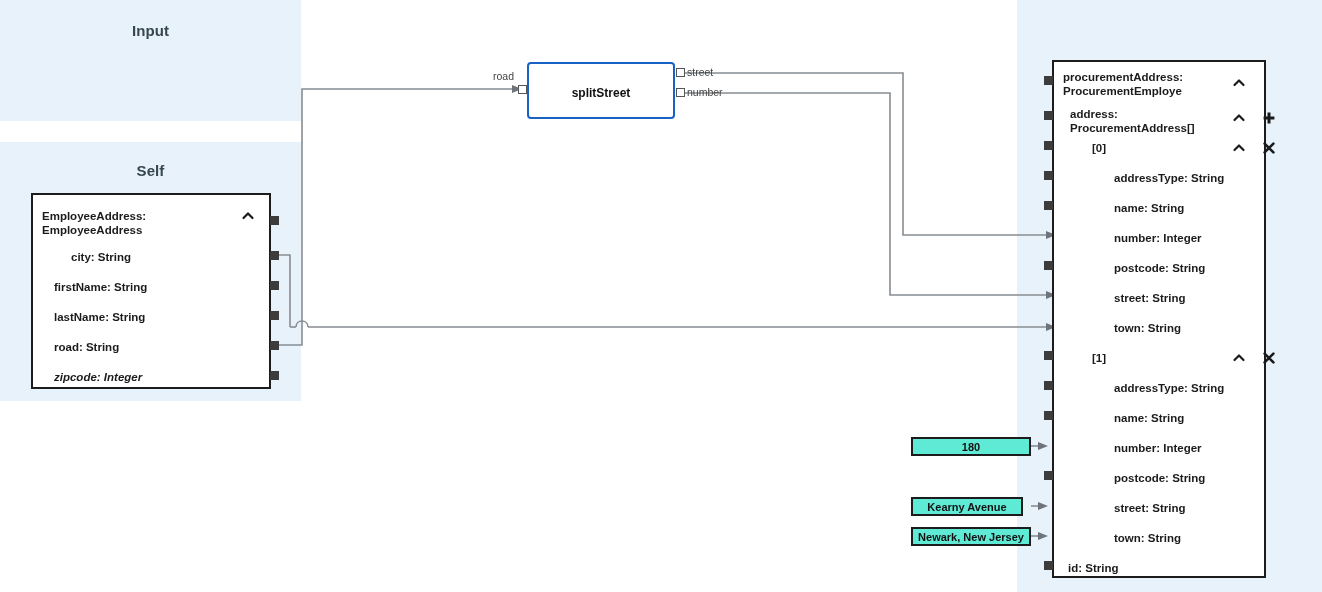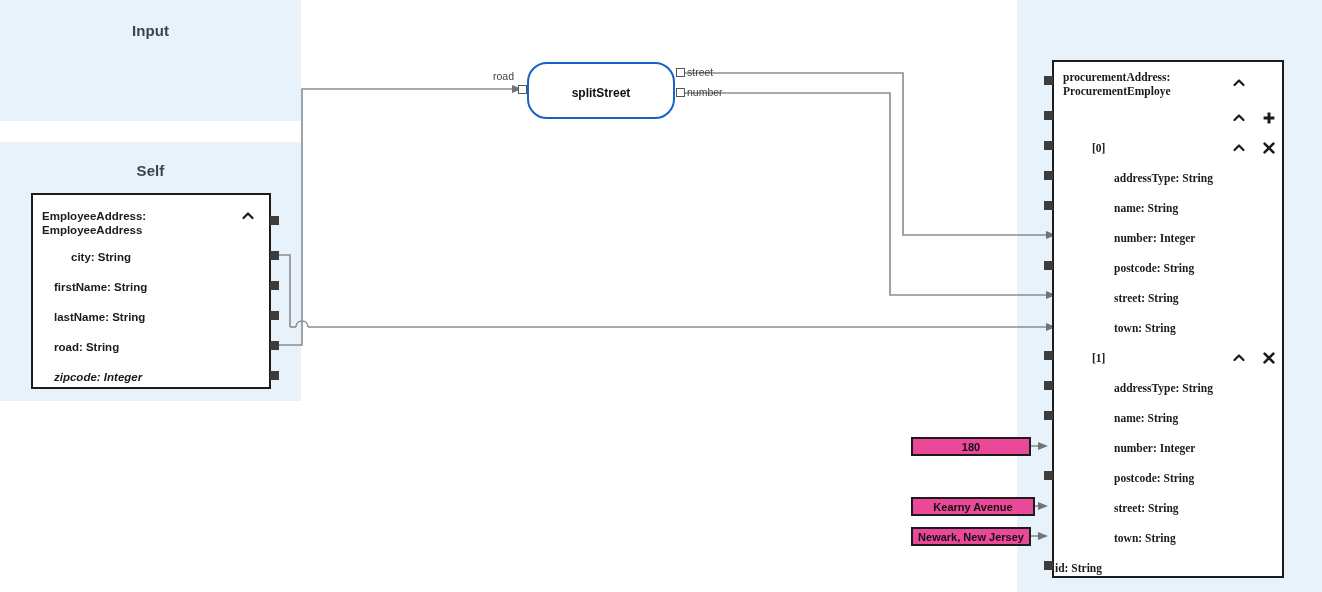--- a/index.html
+++ b/index.html
@@ -39,21 +39,21 @@
 
   
   .node {
     position: absolute;
     background: #ffffff;
     border: 2px solid #1c1c1c;
     box-sizing: border-box;
   }
   .node.fn {
     border: 2px solid #1862c6;
-    border-radius: 20px;
+    border-radius: 4px;
     background: #ffffff;
   }
   .node-title {
     position: absolute;
     font-size: 11.5px;
     font-weight: bold;
     color: #1b1b1b;
     line-height: 14px;
     white-space: pre-line;
   }
@@ -100,21 +100,21 @@
     display: flex;
     align-items: center;
     justify-content: center;
     cursor: pointer;
   }
   .icon-btn svg { display: block; }
 
   
   .const-box {
     position: absolute;
-    background: #ec4899;
+    background: #5eead4;
     border: 2px solid #1c1c1c;
     box-sizing: border-box;
     height: 19px;
     display: flex;
     align-items: center;
     justify-content: center;
     font-size: 11px;
     font-weight: bold;
     color: #111;
   }
@@ -195,32 +195,34 @@
     <div class="fn-label" style="top:22px;">splitStreet</div>
   </div>
   <div class="port-hollow" style="left:518px; top:85px;"></div>
   <div class="port-hollow" style="left:676px; top:68px;"></div>
   <div class="port-hollow" style="left:676px; top:88px;"></div>
   <div class="port-label" style="left:493px; top:70px;">road</div>
   <div class="port-label" style="left:687px; top:66px;">street</div>
   <div class="port-label" style="left:687px; top:86px;">number</div>
 
   <div class="const-box" style="left:911px; top:437px; width:120px;">180</div>
-  <div class="const-box" style="left:911px; top:497px; width:124px;">Kearny Avenue</div>
+  <div class="const-box" style="left:911px; top:497px; width:112px;">Kearny Avenue</div>
   <div class="const-box" style="left:911px; top:527px; width:120px;">Newark, New Jersey</div>
 
-  <div class="node" id="output-node" style="left:1052px; top:60px; width:232px; height:518px;font-family:Liberation Serif, serif;">
+  <div class="node" id="output-node" style="left:1052px; top:60px; width:214px; height:518px;">
     <div class="node-title" style="left:9px; top:8px;">procurementAddress:
 ProcurementEmploye</div>
     <div class="icon-btn" style="left:178px; top:14px;">
       <svg width="14" height="14" viewBox="0 0 14 14">
           <path d="M2.5 9 L7 4.5 L11.5 9" stroke="#1b1b1b" stroke-width="2.2" fill="none" stroke-linecap="round" stroke-linejoin="round"></path>
         </svg>
     </div>
 
+    <div class="node-title" style="left:16px; top:45px;">address:
+ProcurementAddress[]</div>
     <div class="icon-btn" style="left:178px; top:49px;">
       <svg width="14" height="14" viewBox="0 0 14 14">
           <path d="M2.5 9 L7 4.5 L11.5 9" stroke="#1b1b1b" stroke-width="2.2" fill="none" stroke-linecap="round" stroke-linejoin="round"></path>
         </svg>
     </div>
     <div class="icon-btn" style="left:208px; top:49px;">
       <svg width="14" height="14" viewBox="0 0 14 14">
           <path d="M7 1.6 V12.4 M1.6 7 H12.4" stroke="#1b1b1b" stroke-width="3" stroke-linecap="butt"></path>
         </svg>
     </div>
@@ -256,21 +258,21 @@
         </svg>
     </div>
 
     <div class="field" style="left:60px; top:320px;">addressType: String</div>
     <div class="field" style="left:60px; top:350px;">name: String</div>
     <div class="field" style="left:60px; top:380px;">number: Integer</div>
     <div class="field" style="left:60px; top:410px;">postcode: String</div>
     <div class="field" style="left:60px; top:440px;">street: String</div>
     <div class="field" style="left:60px; top:470px;">town: String</div>
 
-    <div class="field" style="left:1px; top:500px;text-align:center;">id: String</div>
+    <div class="field" style="left:14px; top:500px;text-align:center;">id: String</div>
   </div>
 
   <div class="port-sq" style="left:1044px; top:76px;"></div>
   <div class="port-sq" style="left:1044px; top:111px;"></div>
   <div class="port-sq" style="left:1044px; top:141px;"></div>
   <div class="port-sq" style="left:1044px; top:171px;"></div>
   <div class="port-sq" style="left:1044px; top:201px;"></div>
   <div class="port-sq" style="left:1044px; top:261px;"></div>
   <div class="port-sq" style="left:1044px; top:351px;"></div>
   <div class="port-sq" style="left:1044px; top:381px;"></div>

